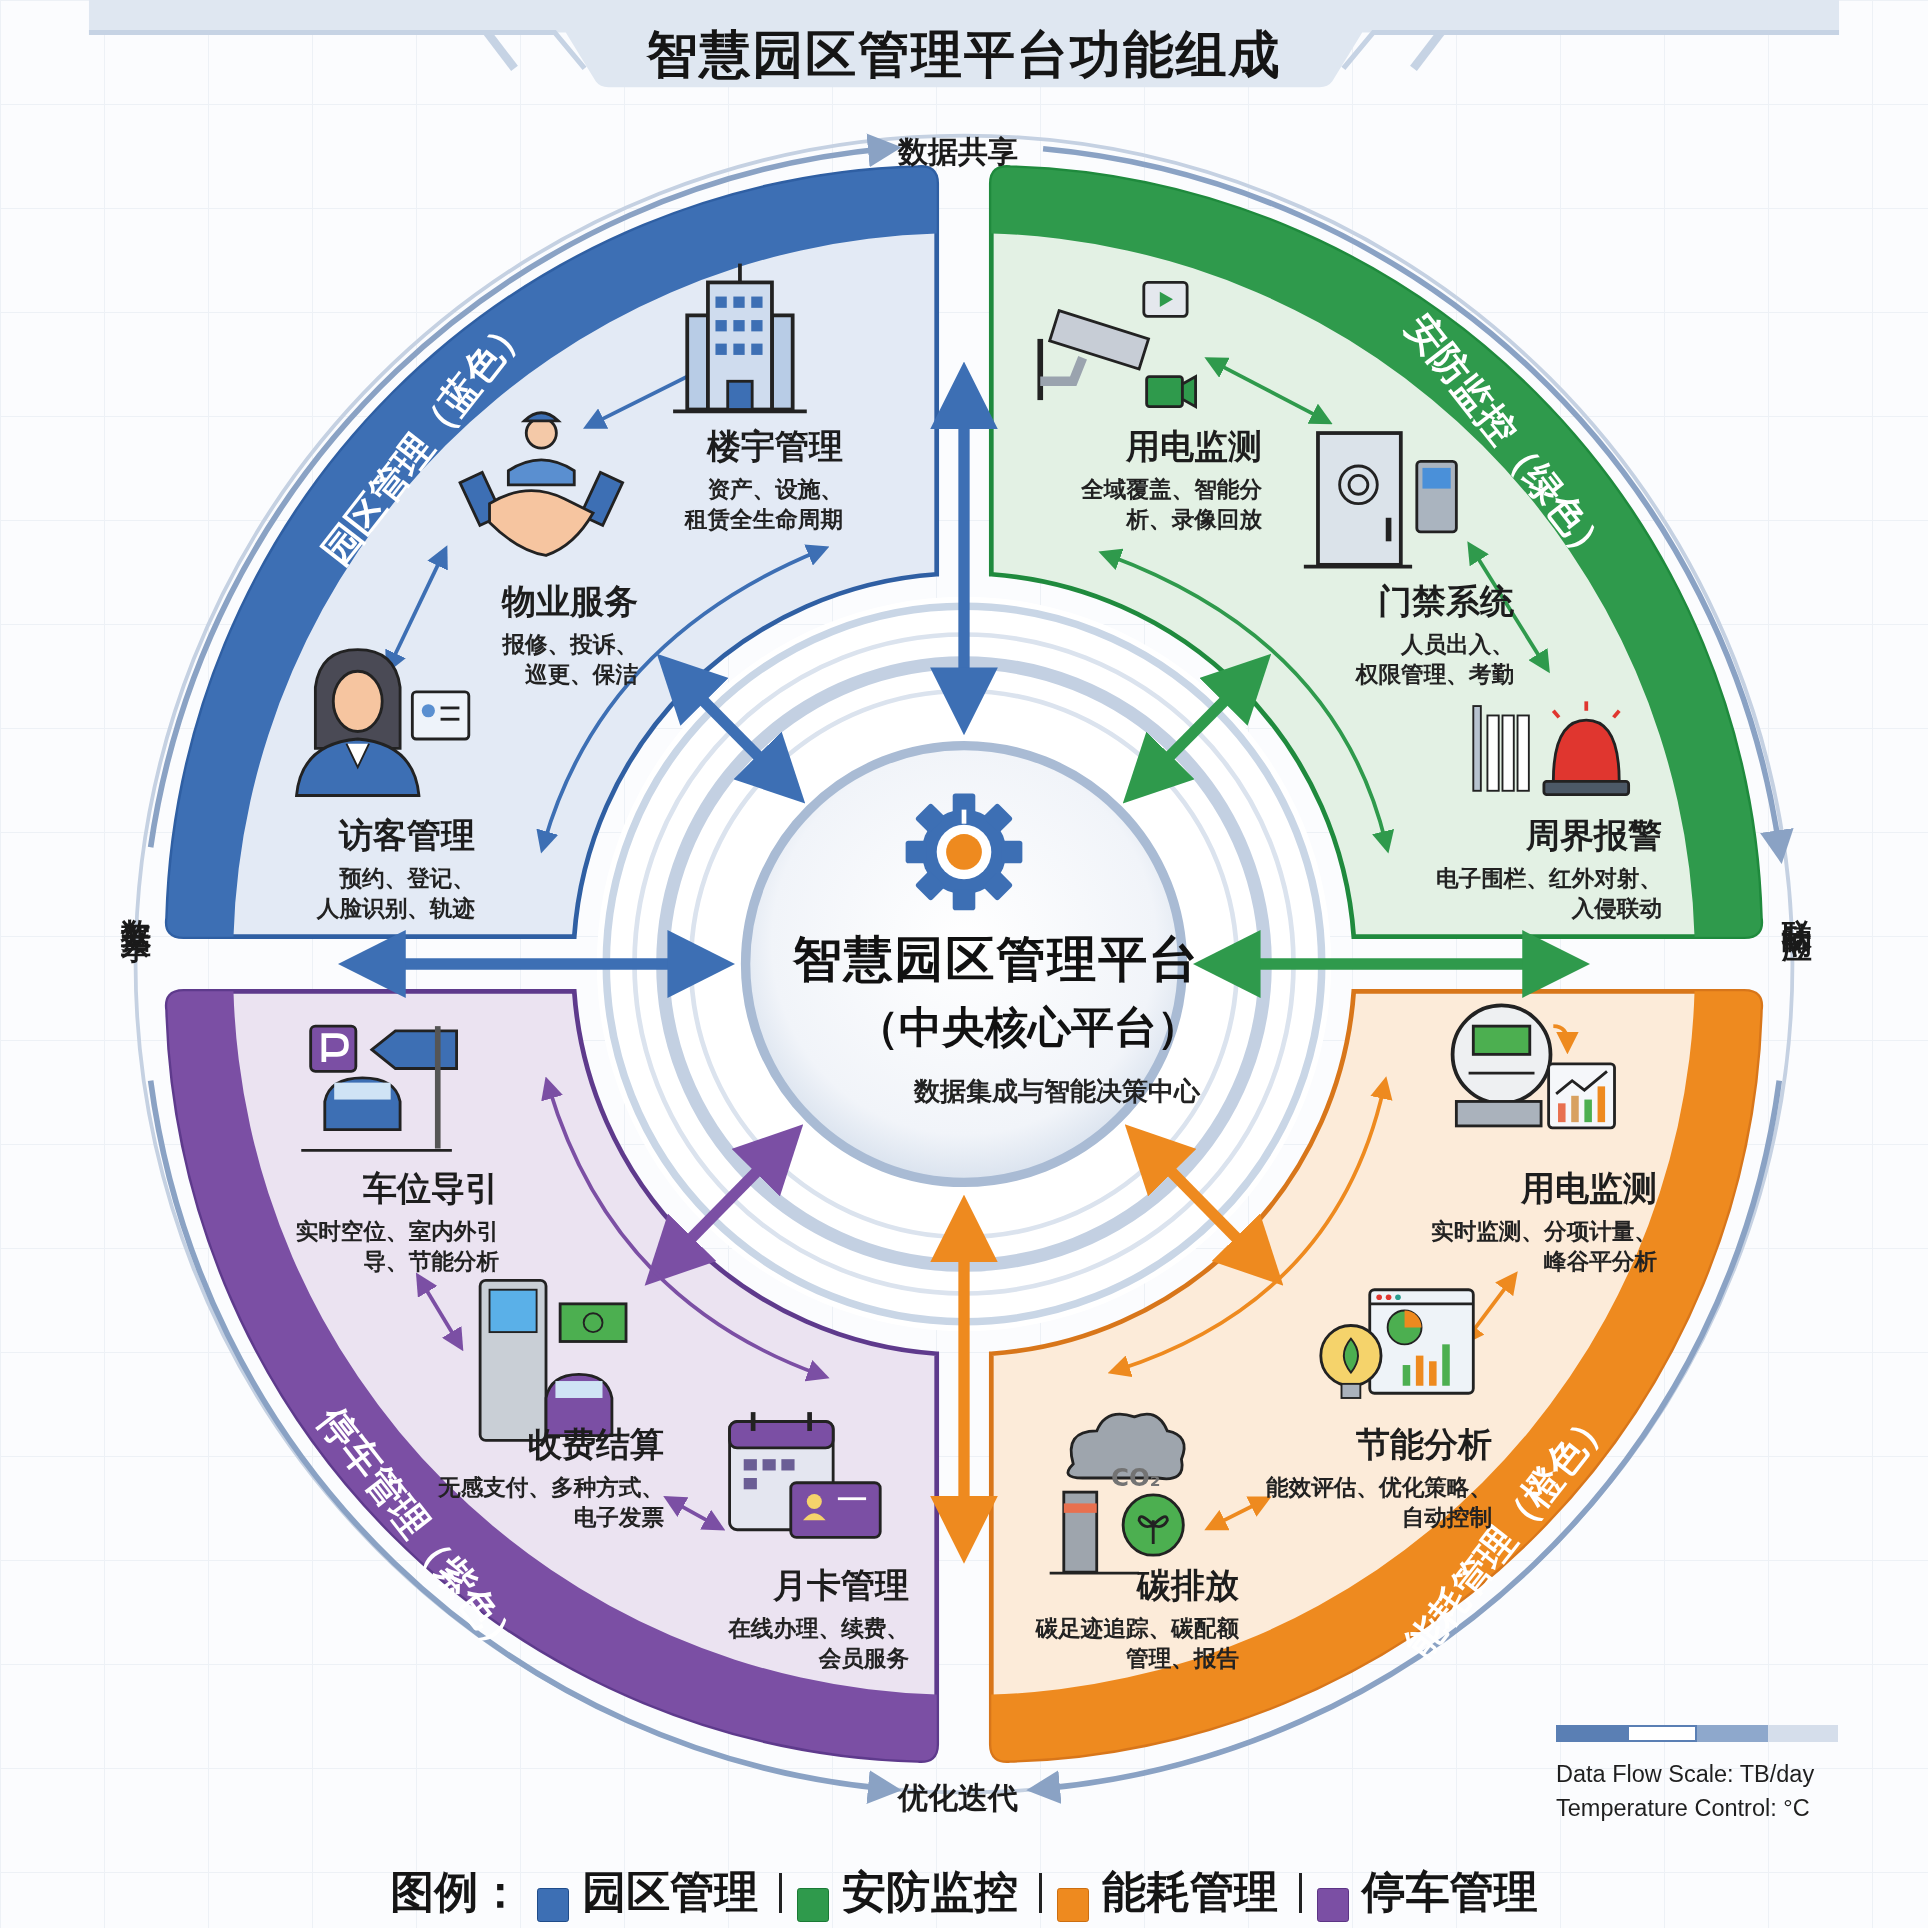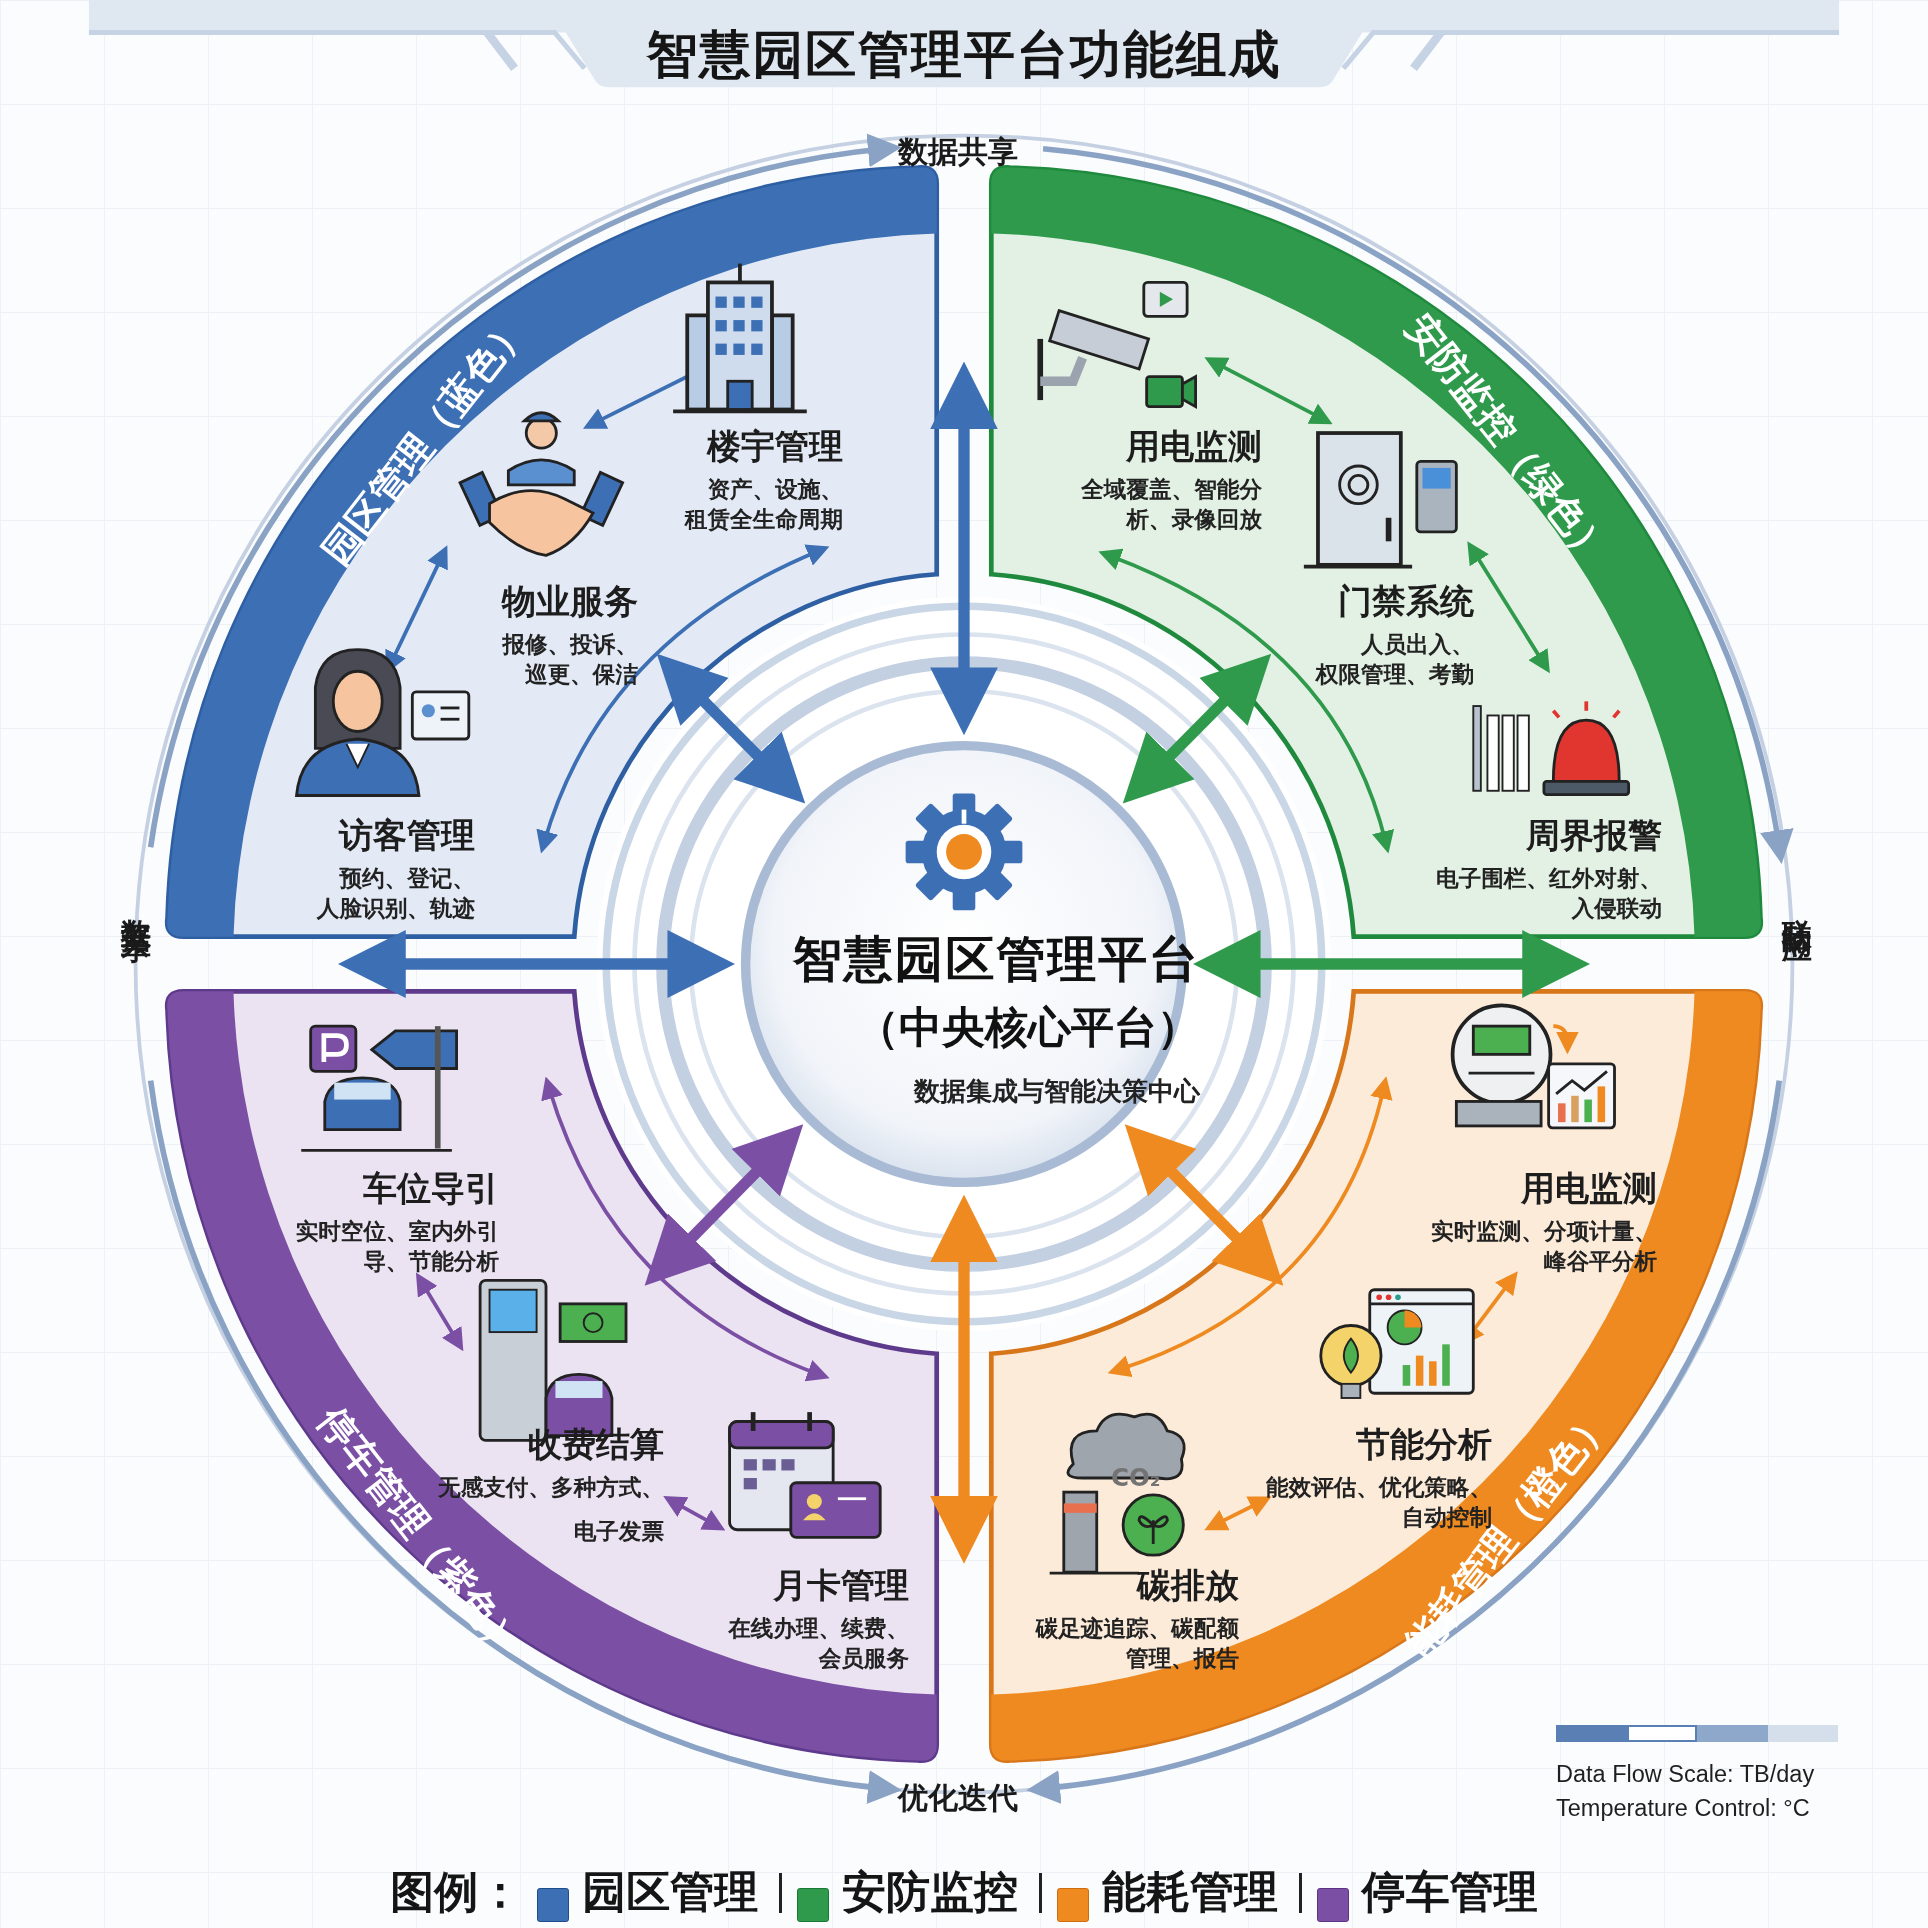--- a/index.html
+++ b/index.html
@@ -319,40 +319,40 @@
   <div class="feat-title">访客管理</div>
   <div class="feat-desc">预约、登记、</div>
   <div class="feat-desc" style="margin-top:0">人脸识别、轨迹</div>
 </div>
 
 <div class="lbl" style="left:1036px;top:424px;width:226px;">
   <div class="feat-title">用电监测</div>
   <div class="feat-desc">全域覆盖、智能分</div>
   <div class="feat-desc" style="margin-top:0">析、录像回放</div>
 </div>
-<div class="lbl" style="left:1267px;top:579px;width:207px;">
+<div class="lbl" style="left:1307px;top:579px;width:207px;">
   <div class="feat-title">门禁系统</div>
   <div class="feat-desc">人员出入、</div>
   <div class="feat-desc" style="margin-top:0">权限管理、考勤</div>
 </div>
 <div class="lbl" style="left:1427px;top:813px;width:235px;">
   <div class="feat-title">周界报警</div>
   <div class="feat-desc">电子围栏、红外对射、</div>
   <div class="feat-desc" style="margin-top:0">入侵联动</div>
 </div>
 
 <div class="lbl" style="left:273px;top:1166px;width:226px;">
   <div class="feat-title">车位导引</div>
   <div class="feat-desc">实时空位、室内外引</div>
   <div class="feat-desc" style="margin-top:0">导、节能分析</div>
 </div>
 <div class="lbl" style="left:438px;top:1422px;width:226px;">
   <div class="feat-title">收费结算</div>
   <div class="feat-desc">无感支付、多种方式、</div>
-  <div class="feat-desc" style="margin-top:14px">电子发票</div>
+  <div class="feat-desc" style="margin-top:0">电子发票</div>
 </div>
 <div class="lbl" style="left:702px;top:1563px;width:207px;">
   <div class="feat-title">月卡管理</div>
   <div class="feat-desc">在线办理、续费、</div>
   <div class="feat-desc" style="margin-top:0">会员服务</div>
 </div>
 
 <div class="lbl" style="left:1431px;top:1166px;width:226px;">
   <div class="feat-title">用电监测</div>
   <div class="feat-desc">实时监测、分项计量、</div>

